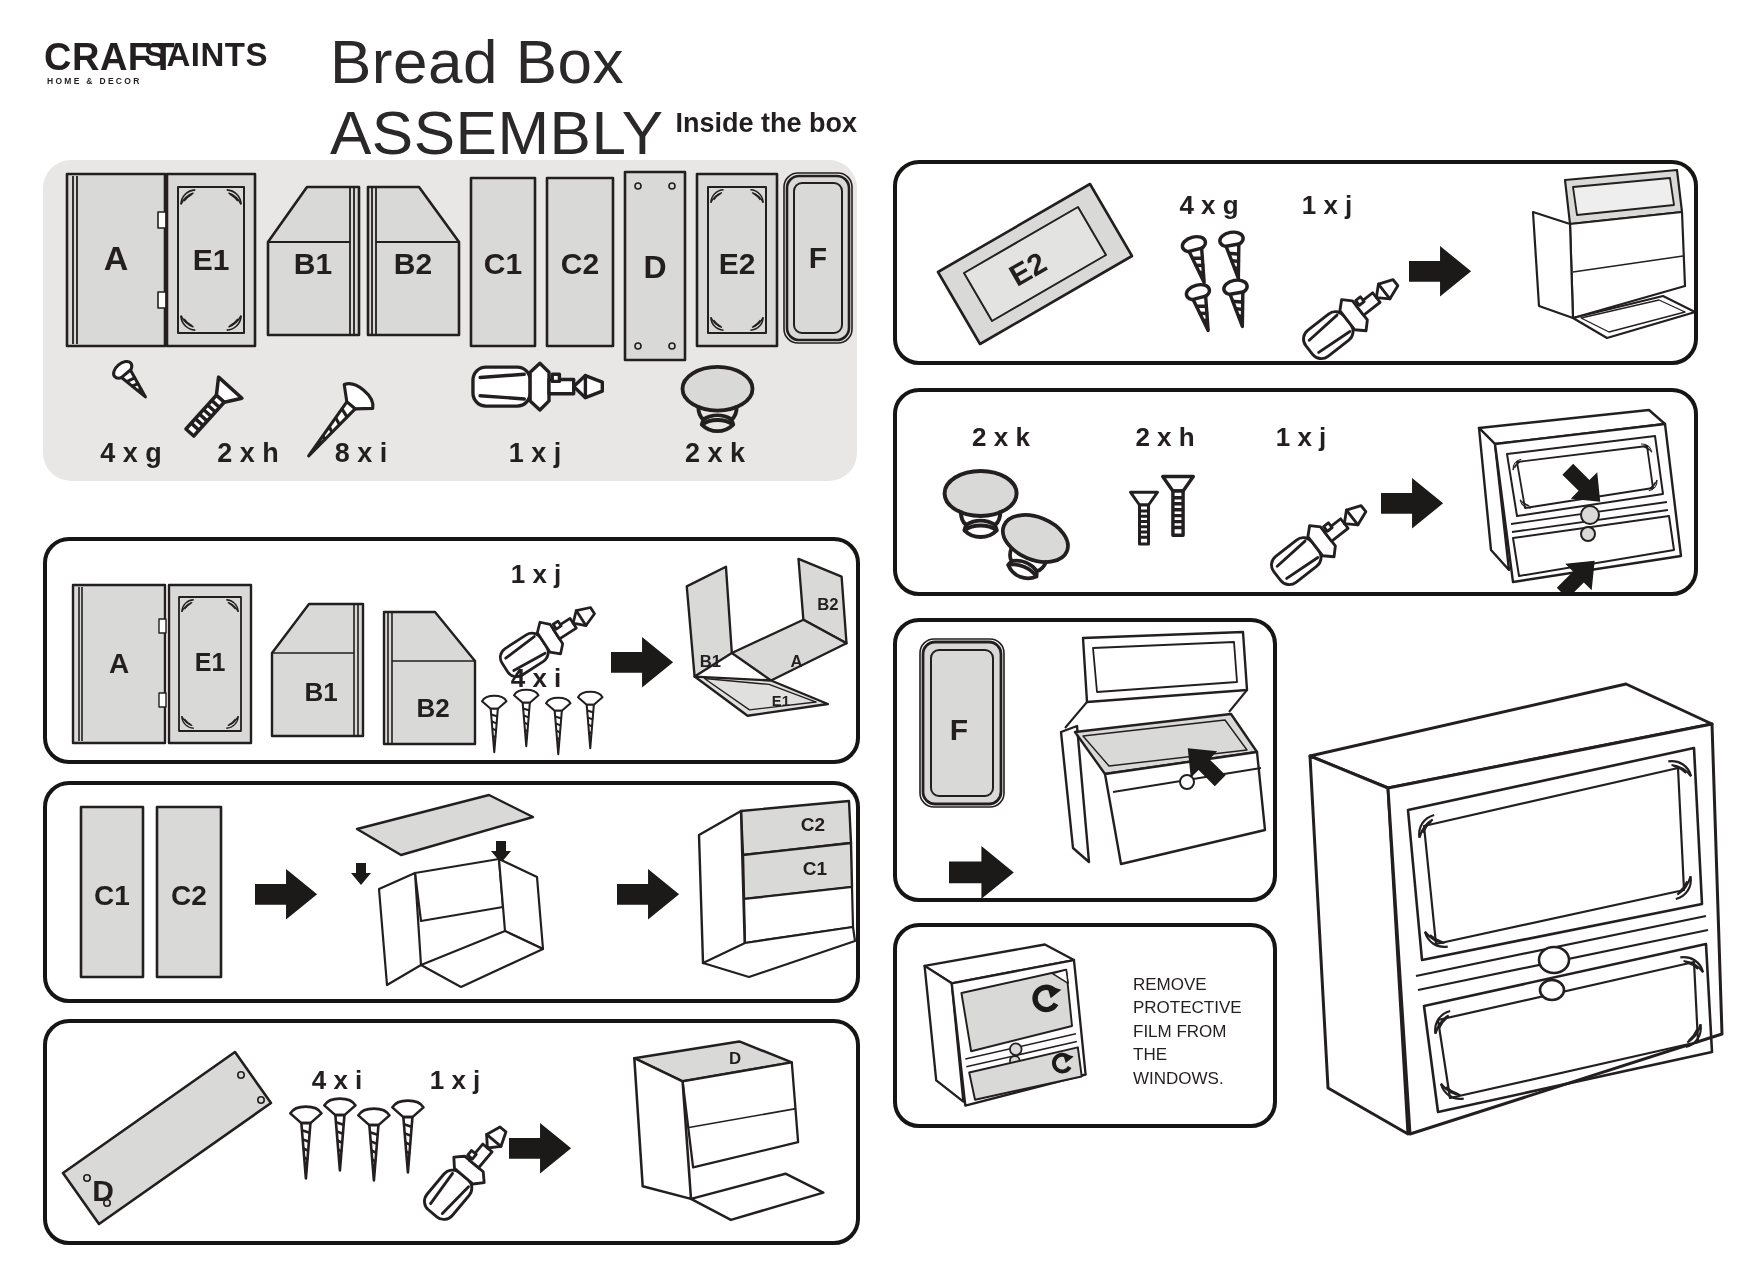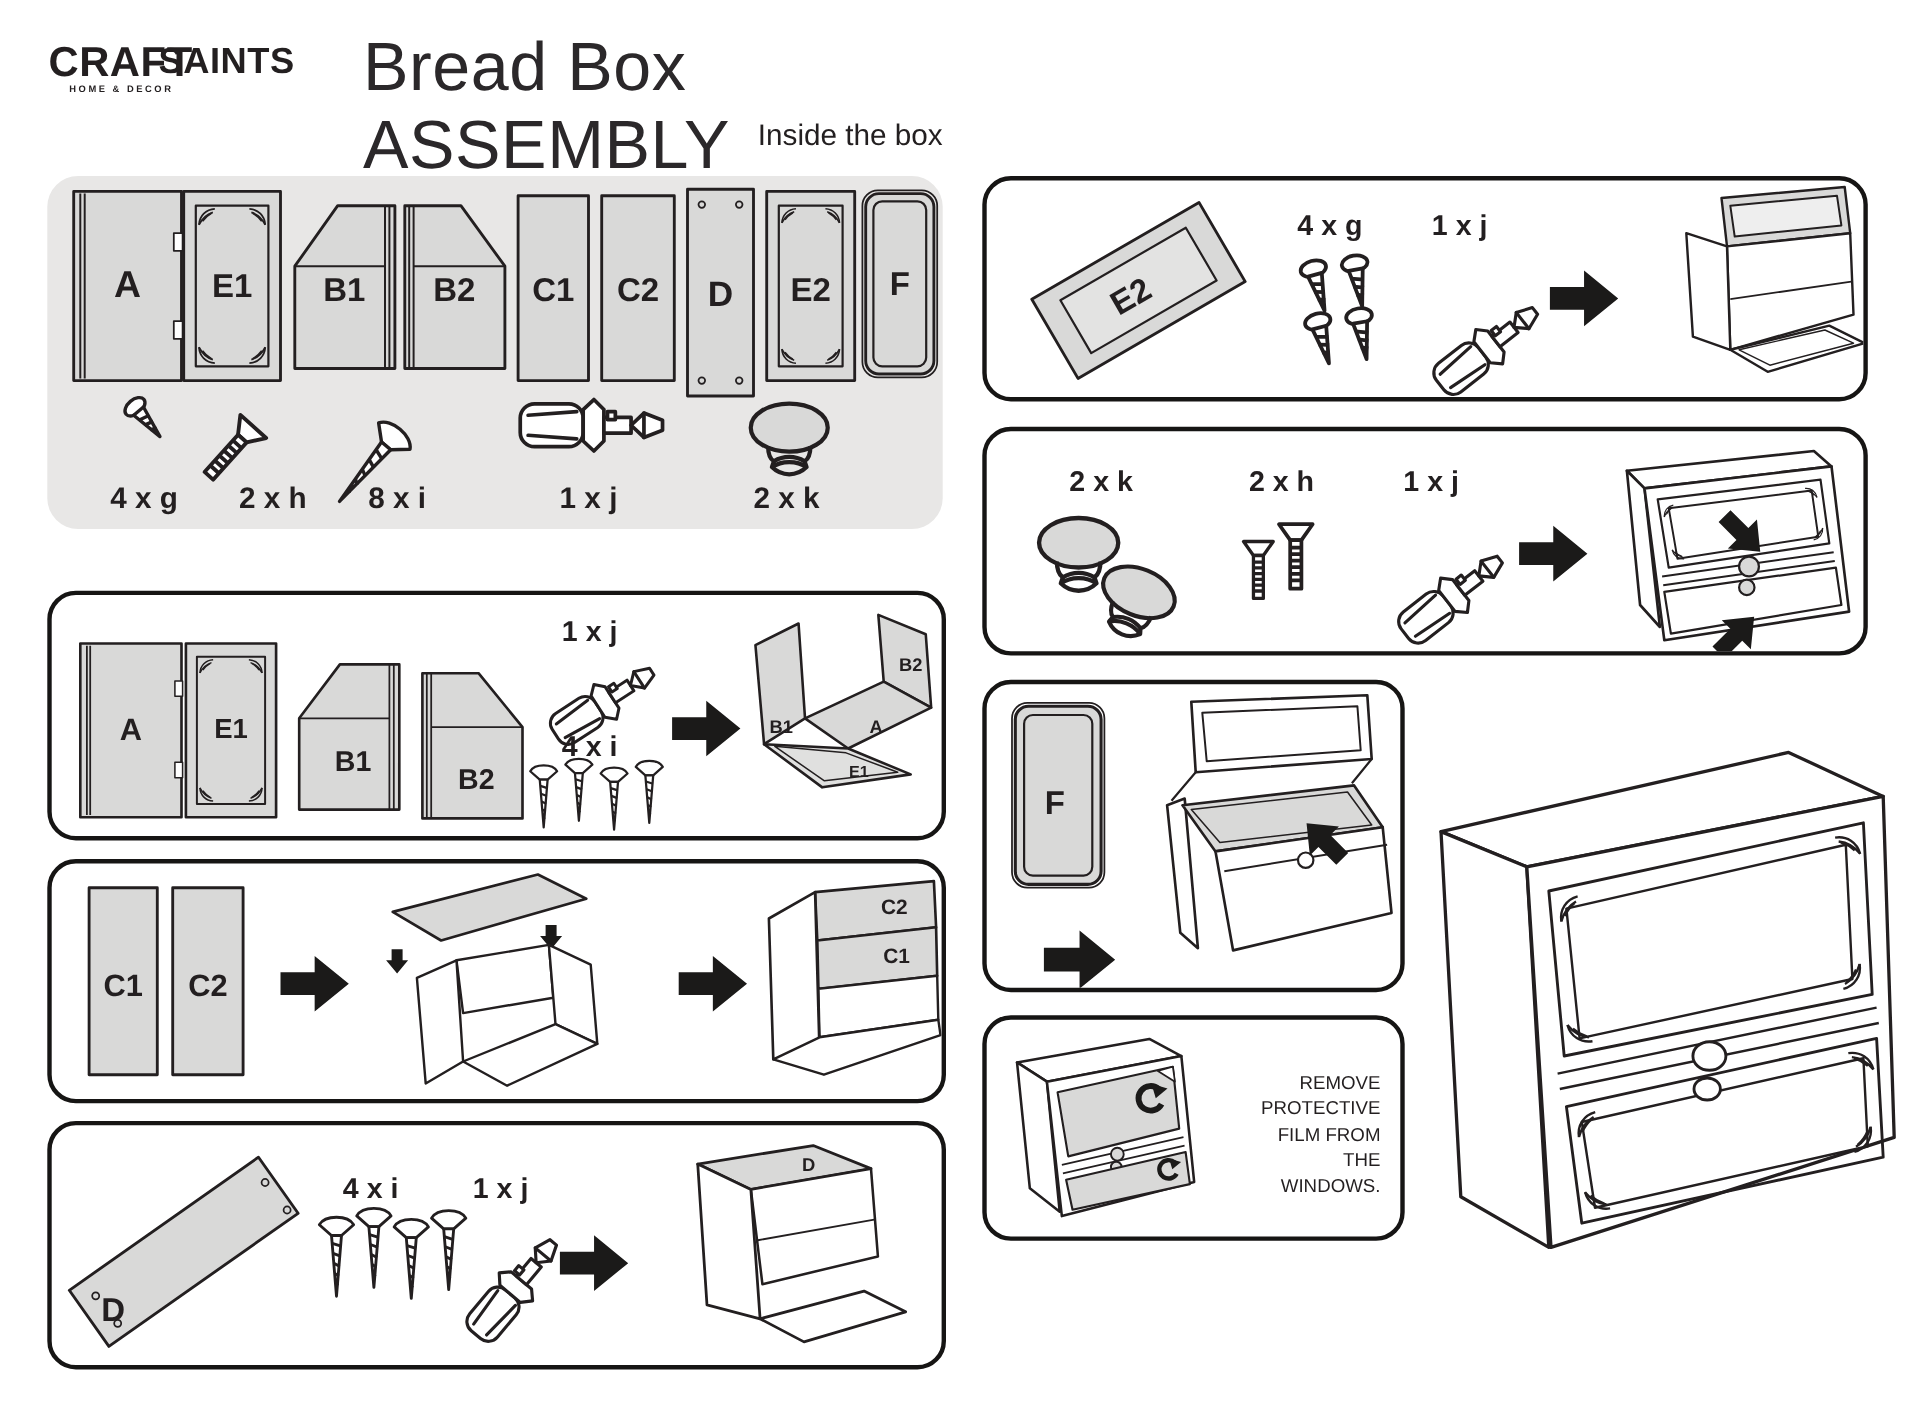--- a/index.html
+++ b/index.html
@@ -1,27 +1,27 @@
 <!DOCTYPE html>
 <html><head>
 <meta charset="utf-8">
 <style>
   html,body{margin:0;padding:0;background:#fff;}
   .page{position:relative;width:1754px;height:1274px;background:#ffffff;
         font-family:"Liberation Sans",sans-serif;color:#231f20;overflow:hidden;}
   .abs{position:absolute;}
   .brand{left:44px;top:36px;width:240px;height:70px;text-align:center;}
   .brand-w1{position:absolute;left:0;top:0;font-size:38px;font-weight:700;letter-spacing:0.5px;}
-  .brand-tag{position:absolute;left:3px;top:40px;font-size:8.5px;font-weight:700;letter-spacing:2.3px;margin-left:16px;}
+  .brand-tag{position:absolute;left:3px;top:40px;font-size:8.5px;font-weight:700;letter-spacing:2.3px;}
   .brand-w2{position:absolute;left:100px;top:0;font-size:33px;font-weight:700;letter-spacing:0.5px;}
   .title{left:330px;top:26px;width:620px;font-size:62px;font-weight:400;letter-spacing:0.5px;color:#2b282a;}
-  .h-right{width:300px;text-align:right;font-size:27px;font-weight:400;}
+  .h-right{width:300px;text-align:right;font-size:27px;font-weight:700;}
   .gray-panel{left:43px;top:160px;width:814px;height:321px;background:#e8e7e6;border-radius:28px;}
   .stepbox{border:4.5px solid #161514;border-radius:26px;background:#fff;box-sizing:border-box;}
-  .note-text{right:18px;top:46px;width:122px;text-align:right;font-size:17px;line-height:1.38;font-weight:400;color:#231f20;}
+  .note-text{right:18px;top:46px;width:122px;font-size:17px;line-height:1.38;font-weight:400;color:#231f20;}
   svg text{font-family:"Liberation Sans",sans-serif;font-weight:700;fill:#231f20;text-anchor:middle;}
   svg{display:block;}
 </style>
 </head>
 <body>
 
 <div class="page">
 
 <svg aria-hidden="true" style="position:absolute;width:0;height:0;overflow:hidden">
 <defs>

